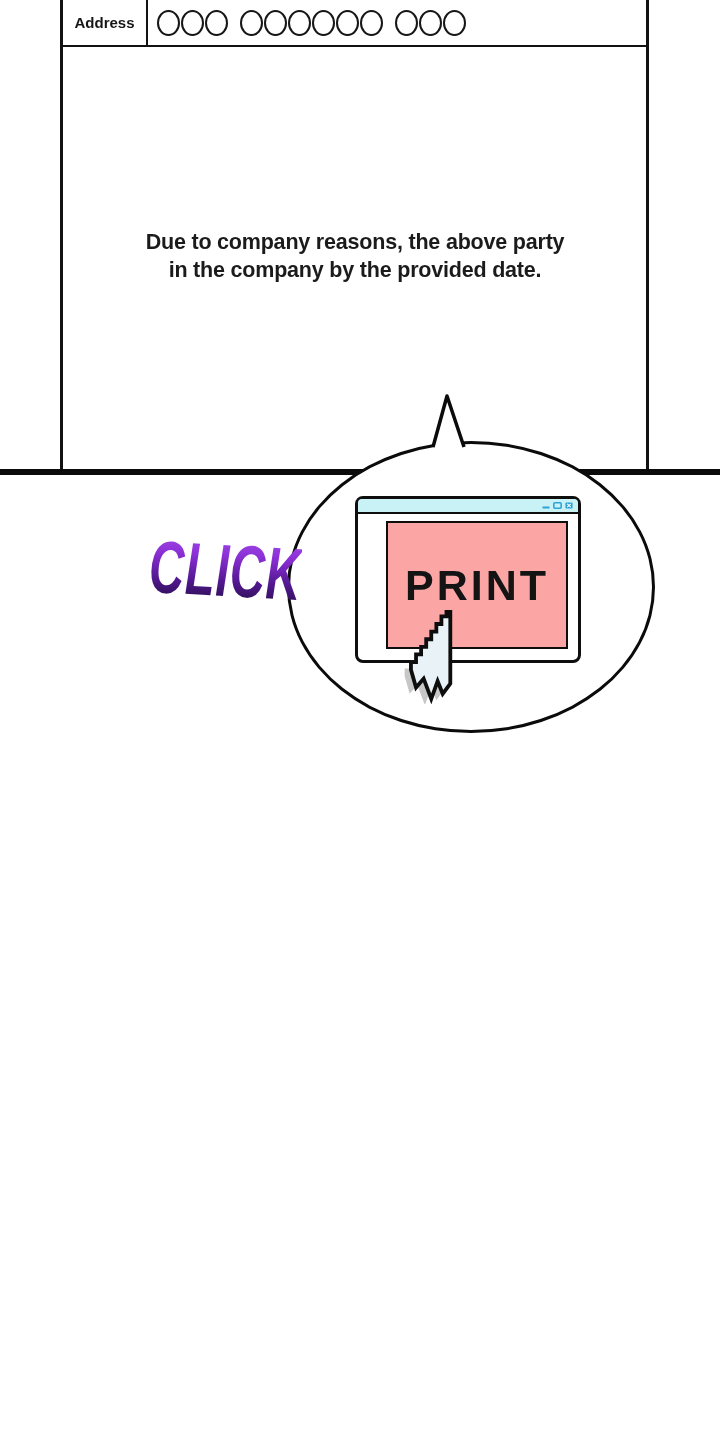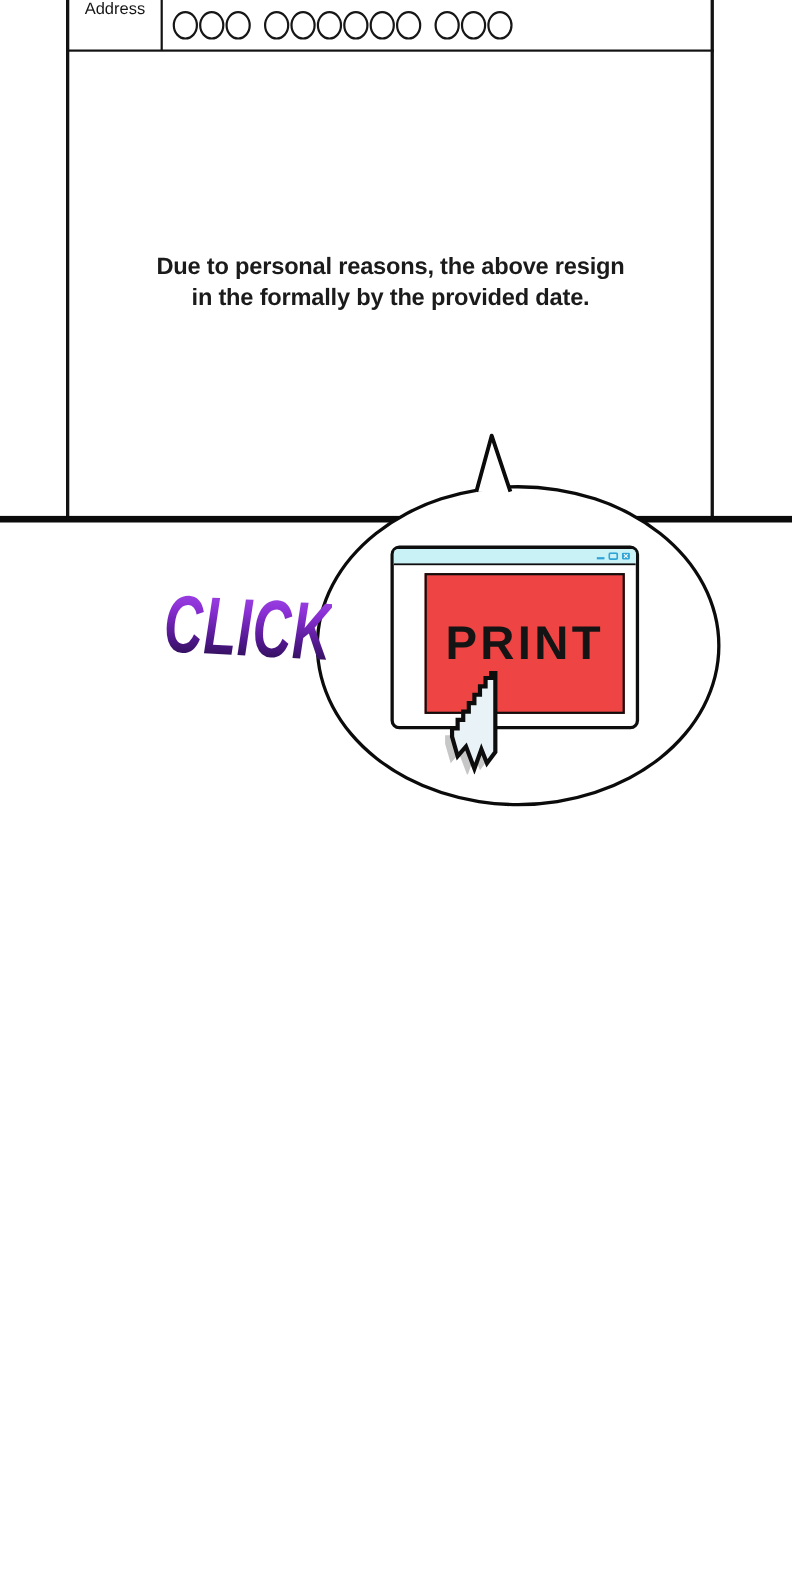--- a/index.html
+++ b/index.html
@@ -8,22 +8,22 @@
     overflow:hidden;font-family:"Liberation Sans",sans-serif;
   }
   
   .v-line{position:absolute;top:0;width:3px;height:473px;background:#121212;z-index:1;}
   .doc-left{left:60px;}
   .doc-right{left:646px;}
   .addr-sep{position:absolute;left:146px;top:0;width:2px;height:46px;background:#121212;z-index:1;}
   .addr-bottom{position:absolute;left:60px;top:45px;width:589px;height:2px;background:#121212;z-index:1;}
   .addr-label-cell{
     position:absolute;left:63px;top:0;width:83px;height:45px;
-    display:flex;justify-content:center;
-    font-weight:normal;font-size:15px;color:#161616;z-index:1;
+    display:flex;align-items:center;justify-content:center;
+    font-weight:bold;font-size:15px;color:#161616;z-index:1;
   }
   .addr-circles{
     position:absolute;left:157px;top:0;height:45px;
     display:flex;align-items:center;z-index:1;
   }
   .circle-group{display:flex;margin-right:11px;}
   .circle{
     width:19px;height:22px;border:2px solid #161616;border-radius:50%;
     margin-right:1px;background:#fff;
   }
@@ -64,21 +64,21 @@
   }
   .pwin-titlebar{
     height:13px;background:#c9f2f7;border-bottom:2px solid #0e0e0e;
     border-radius:4px 4px 0 0;
     display:flex;justify-content:flex-end;align-items:center;
     padding-right:5px;gap:3px;
   }
   .tb-ic{display:block;}
   .pwin-content{
     position:absolute;left:10px;right:10px;top:22px;bottom:11px;
-    border:2.5px solid #0e0e0e;background:#ef4444;
+    border:2.5px solid #0e0e0e;background:#fca5a5;
     display:flex;align-items:center;justify-content:center;margin-left:18px;
   }
   .print-label{
     font-weight:bold;font-size:43px;letter-spacing:3px;color:#141414;
   }
   
   .cursor{position:absolute;left:397px;top:610px;width:66px;height:94px;z-index:9;}
 </style>
 </head>
 <body>
@@ -108,22 +108,22 @@
         <span class="circle"></span>
       </span>
       <span class="circle-group">
         <span class="circle"></span>
         <span class="circle"></span>
         <span class="circle"></span>
       </span>
     </div>
 
   <div class="body-text">
-    <div>Due to personal reasons, the above resign</div>
-    <div>in the formally by the provided date.</div>
+    <div>Due to company reasons, the above party</div>
+    <div>in the company by the provided date.</div>
   </div>
 
   <div class="panel-divider"></div>
 
   <div class="bubble"></div>
   <svg class="bubble-tail" viewBox="0 0 38 55">
     <path d="M3,54 L17,3 L34,54" fill="#ffffff" stroke="#0b0b0b" stroke-width="3.5" stroke-linejoin="round"></path>
   </svg>
 
   <div class="click-text">CLICK</div>

